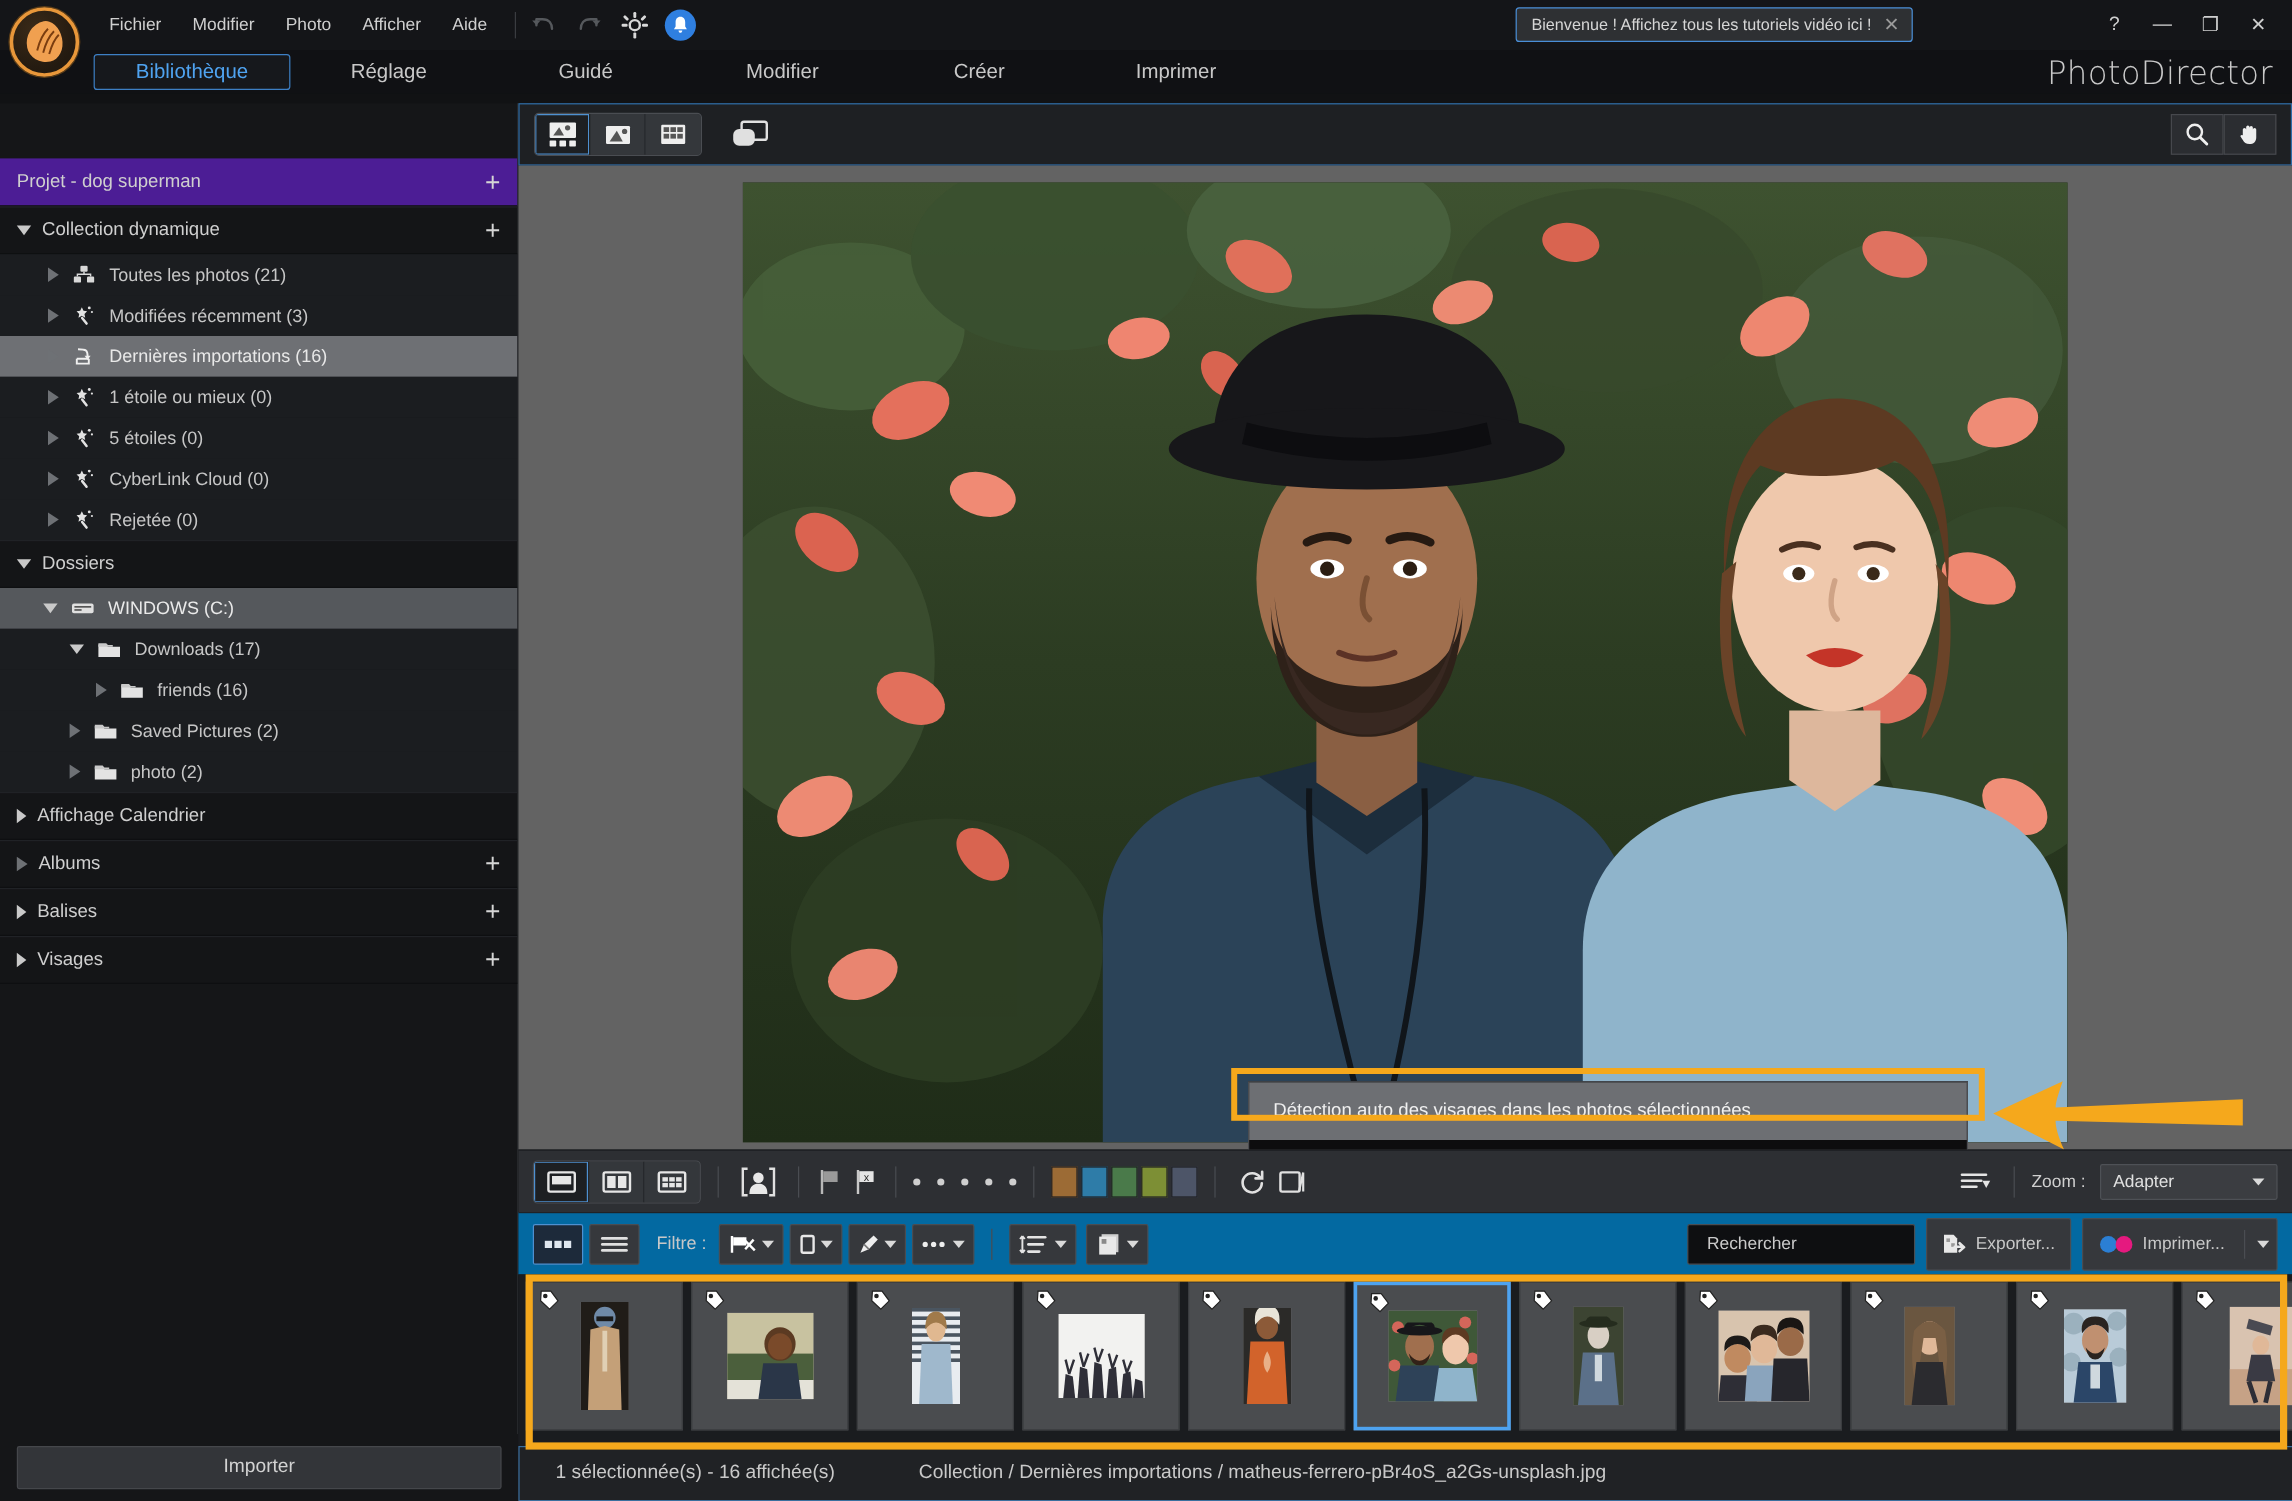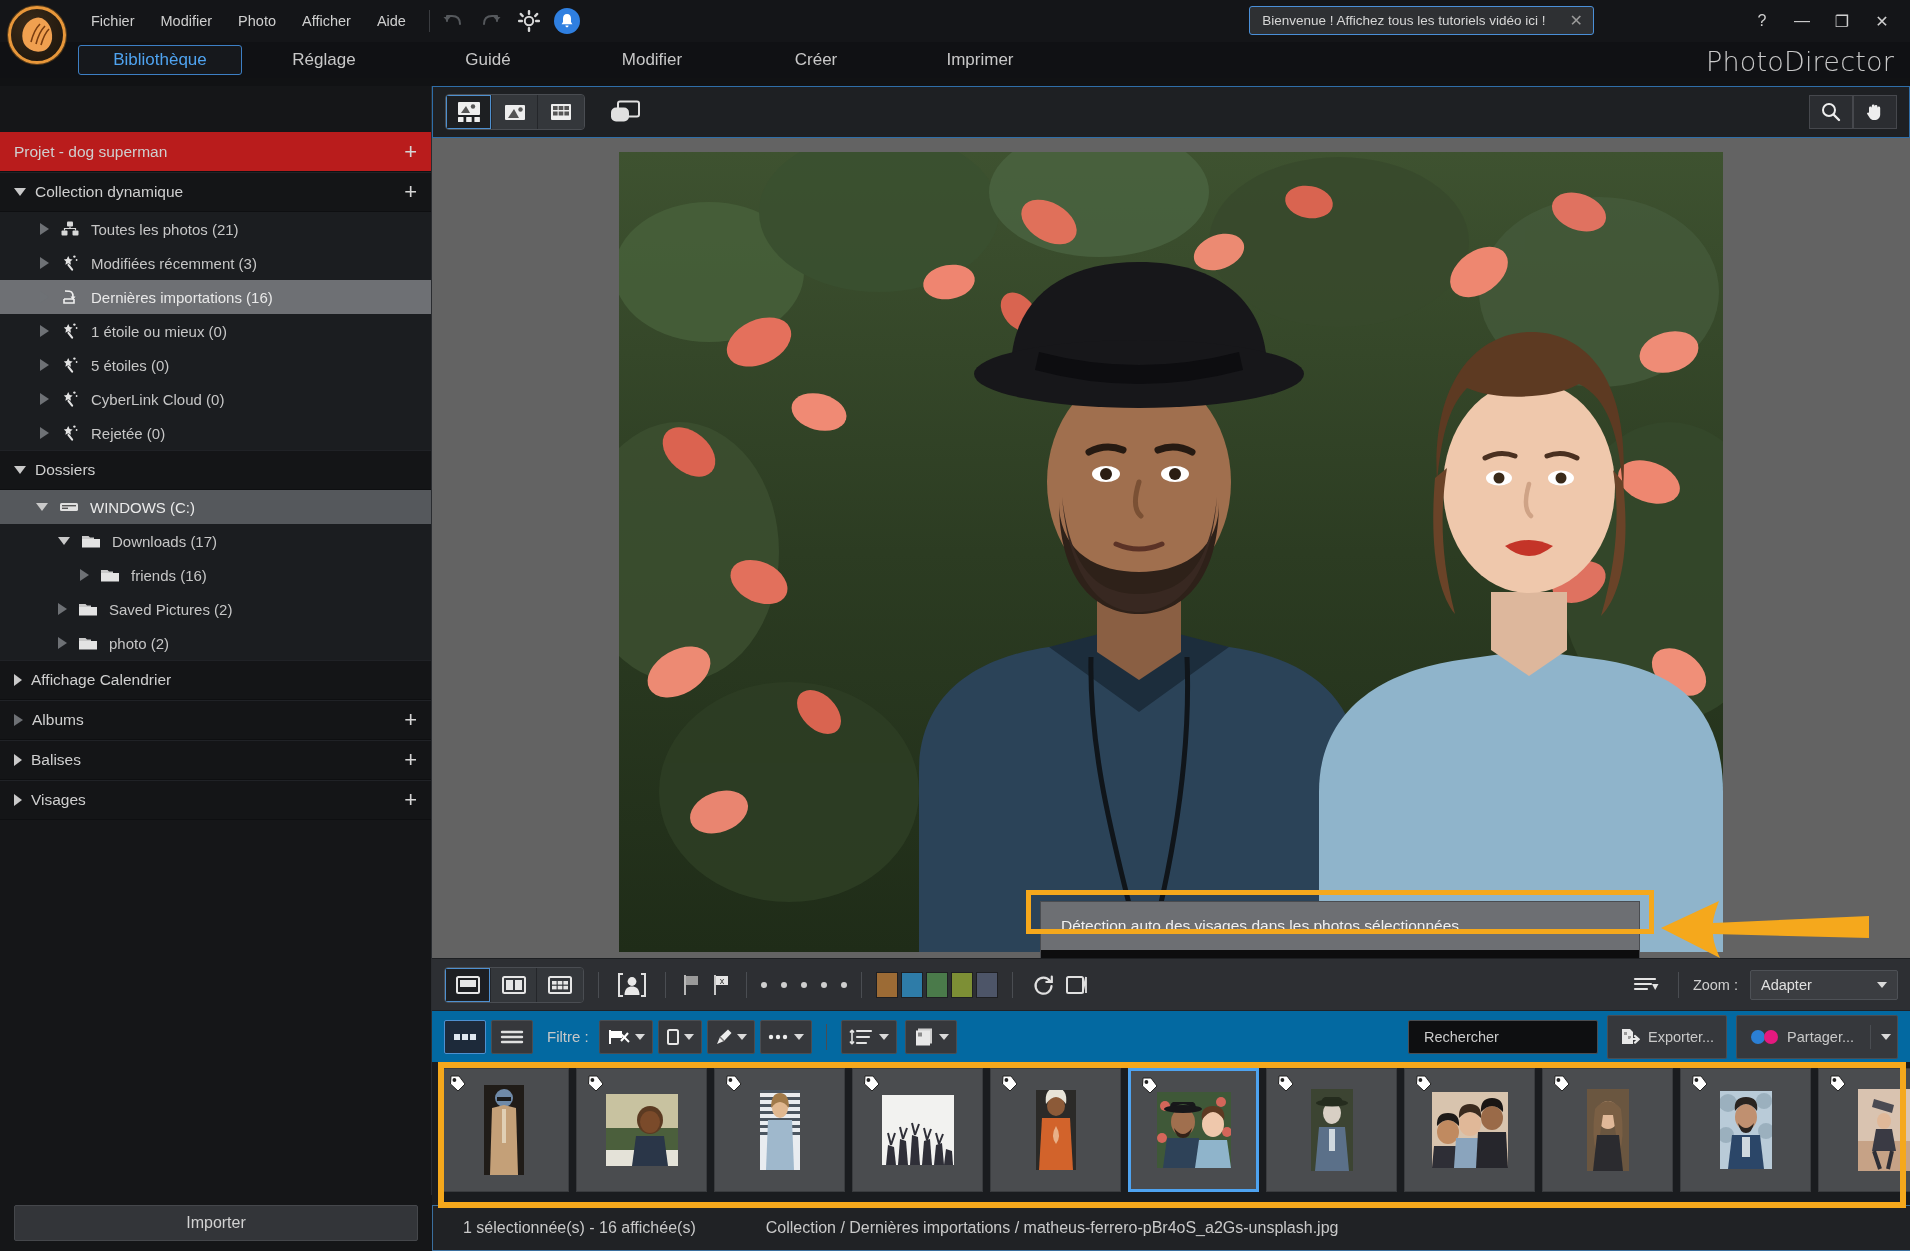--- a/index.html
+++ b/index.html
@@ -43,21 +43,21 @@
   .tb-icons { display: flex; align-items: center; gap: 12px; }
   .icon-btn { width: 26px; height: 26px; display: flex; align-items: center; justify-content: center; cursor: pointer; }
   .bell {
     width: 26px; height: 26px; border-radius: 50%; background: #2f7fe0;
     display: flex; align-items: center; justify-content: center;
   }
 
   .tutorial-pill {
     position: absolute; right: 316px; top: 6px; height: 29px;
     background: #2e3033; border: 1px solid #4a8fd8; border-radius: 3px;
-    display: flex; align-items: center; padding: 0 10px 0 12px; gap: 24px;
+    display: flex; align-items: center; padding: 0 10px 0 12px; gap: 10px;
   }
   .tutorial-pill span { font-size: 13.5px; color: #d6d6d6; white-space: nowrap; }
   .tutorial-pill .cls { color: #9a9a9a; font-size: 16px; cursor: pointer; }
   .win-ctrls { position: absolute; right: 8px; top: 0; height: 42px; display: flex; align-items: center; gap: 0; }
   .win-ctrls div {
     width: 40px; height: 34px; display: flex; align-items: center; justify-content: center;
     color: #cfcfcf; font-size: 16px; cursor: pointer;
   }
 
   
@@ -91,21 +91,21 @@
     font-size: 16.5px; color: #c4c4c4; background: #393b3e; cursor: pointer;
     border-right: 1px solid #222;
   }
   .ltab.active {
     background: #1b1d20; color: #4fa3f0;
     border-top: 2px solid #3d7fc4; border-left: 1px solid #3d7fc4; border-right: 1px solid #3d7fc4;
     border-radius: 4px 4px 0 0;
   }
   .proj-head {
     height: 40px; display: flex; align-items: center; justify-content: space-between;
-    padding: 0 14px 0 14px; background: #b91c1c; font-size: 15.5px; color: #cfcfcf;
+    padding: 0 14px 0 14px; background: #4c1d95; font-size: 15.5px; color: #cfcfcf;
     border-bottom: 1px solid #101113;
   }
   .plus { font-size: 22px; color: #d5d5d5; cursor: pointer; line-height: 1; }
   .grp-head {
     height: 40px; display: flex; align-items: center; gap: 9px;
     padding: 0 14px; background: #141517; font-size: 15.5px; color: #cfcfcf;
     border-bottom: 1px solid #0e0f11; border-top: 1px solid #202226;
     justify-content: space-between;
   }
   .grp-head .gl { display: flex; align-items: center; gap: 9px; }
@@ -928,21 +928,21 @@
             </svg>
           <span>Exporter...</span>
         </div>
         <div class="actbtn" style="padding-right:6px">
           <span style="display:inline-flex;gap:1px">
             <svg width="30" height="16" viewBox="0 0 30 16">
                 <circle cx="9" cy="8" r="7" fill="#2b7fd4"></circle>
                 <circle cx="22" cy="8" r="7" fill="#e5197f"></circle>
               </svg>
           </span>
-          <span>Partager...</span>
+          <span>Imprimer...</span>
           <span style="width:1px;height:24px;background:#4a4d52;margin:0 2px 0 8px"></span>
           <span class="caret"></span>
         </div>
       </div>
     </div>
 
     <div class="filmwrap">
       <div class="filmstrip">
 
         <div class="thumb">

